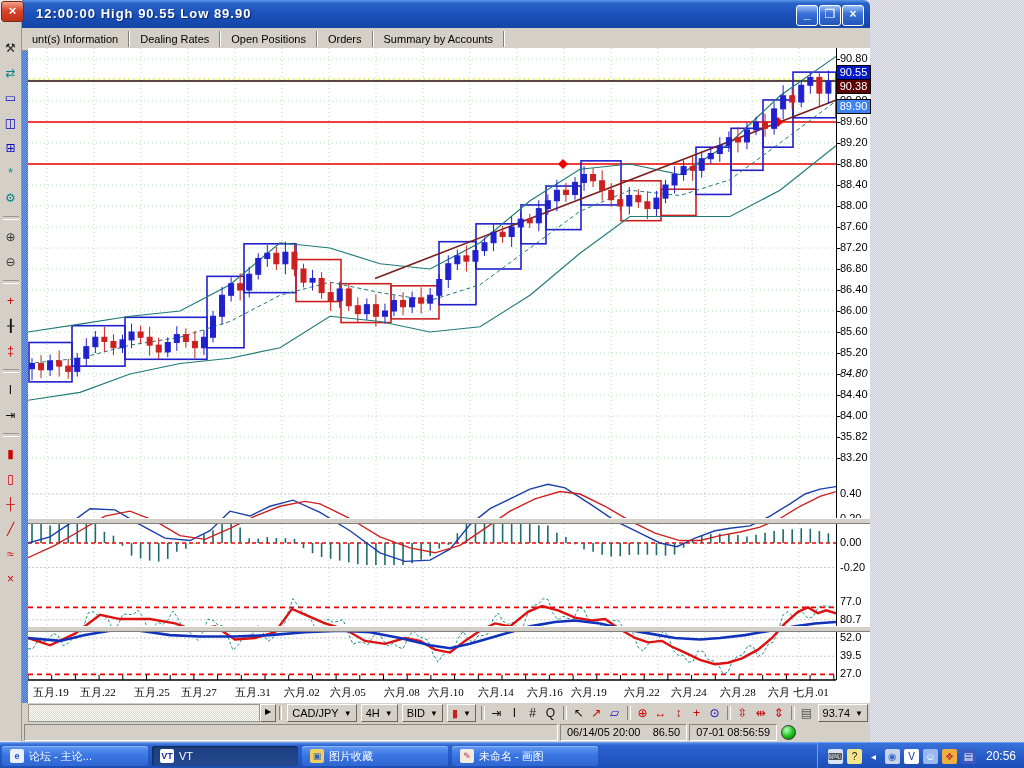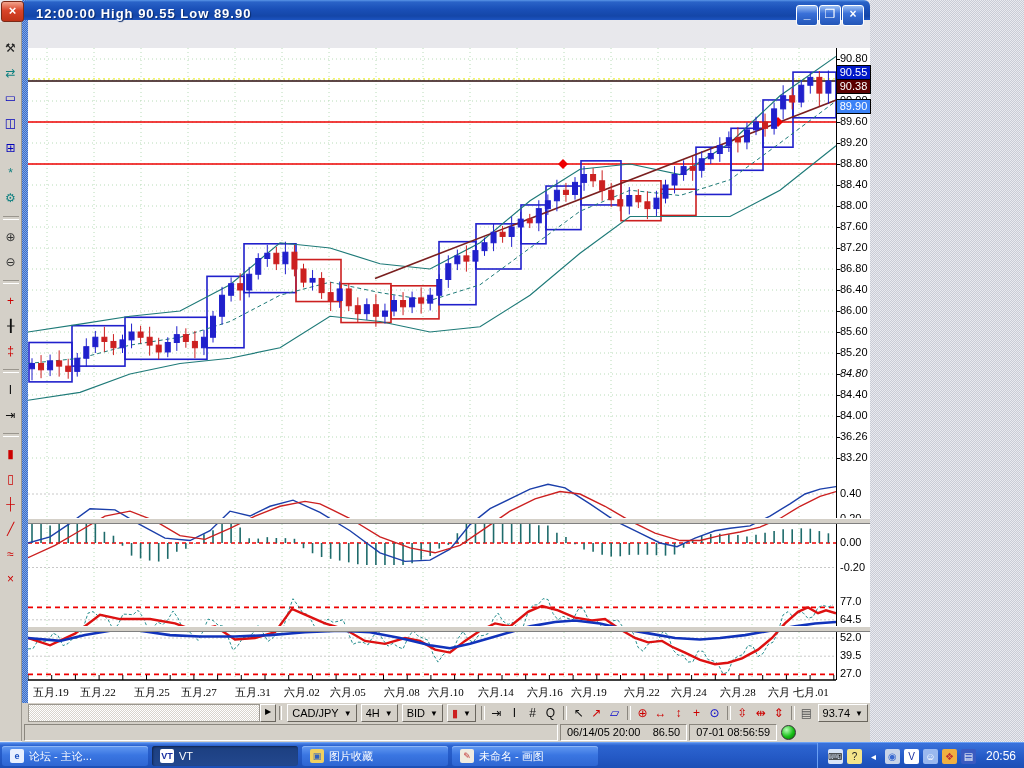--- a/index.html
+++ b/index.html
@@ -22,21 +22,21 @@
   
   #left-toolbar{left:0;top:22px;width:22px;height:719px;background:#d4d0c8;
     border-right:1px solid #9a968e;display:flex;flex-direction:column;align-items:center;padding-top:14px;box-sizing:border-box;}
   .lt-icon{width:18px;height:17px;margin:4px 0;text-align:center;line-height:17px;font-size:12px;cursor:pointer;}
   .lt-sep{width:16px;height:2px;margin:5px 0;border-top:1px solid #9a968e;border-bottom:1px solid #fff;}
   #left-border{left:22px;top:0;width:6px;height:741px;background-image:
      linear-gradient(45deg,#3c6cc4 25%,transparent 25%,transparent 75%,#3c6cc4 75%),
      linear-gradient(45deg,#3c6cc4 25%,#7ea6e8 25%,#7ea6e8 75%,#3c6cc4 75%);
      background-size:2px 2px;background-position:0 0,1px 1px;}
   
-  #titlebar{left:22px;top:0;width:848px;height:20px;border-radius:6px 6px 0 0;
+  #titlebar{left:22px;top:0;width:848px;height:33px;border-radius:6px 6px 0 0;
     background:linear-gradient(#5a96e8 0%,#2a63c8 10%,#1a50b8 45%,#1446a8 80%,#1c54c0 100%);
     color:#fff;}
   #title-text{position:absolute;left:14px;top:6px;font-weight:bold;font-size:13px;letter-spacing:1px;
     text-shadow:1px 1px 1px #0a2a6a;white-space:pre;}
   .winbtn{position:absolute;top:5px;width:20px;height:19px;border:1px solid #fff;border-radius:3px;
     background:linear-gradient(#9cc0f4,#3a70d8 40%,#2356b8);color:#fff;text-align:center;
     line-height:17px;font-weight:bold;font-size:12px;cursor:pointer;}
   #tabstrip{left:22px;top:28px;width:848px;height:22px;background:#d4d0c8;
     border-bottom:1px solid #9a968e;display:flex;align-items:center;}
   .tab{padding:0 10px;height:22px;line-height:22px;color:#000;cursor:pointer;white-space:nowrap;}
@@ -120,20 +120,32 @@
     </div>
   <div class="abs" id="left-border"></div>
 
   <div class="abs" id="titlebar">
     <span id="title-text">12:00:00 High 90.55 Low 89.90</span>
     <span class="winbtn" style="right:52px;">_</span>
     <span class="winbtn" style="right:29px;">❐</span>
     <span class="winbtn" style="right:6px;">×</span>
   </div>
 
+  <div class="abs" id="tabstrip">
+      <div class="tab">unt(s) Information</div>
+      <div class="tabsep"></div>
+      <div class="tab">Dealing Rates</div>
+      <div class="tabsep"></div>
+      <div class="tab">Open Positions</div>
+      <div class="tabsep"></div>
+      <div class="tab">Orders</div>
+      <div class="tabsep"></div>
+      <div class="tab">Summary by Accounts</div>
+      <div class="tabsep"></div>
+    </div>
 
   <div class="abs chartdither" id="chart-bg">
     <svg id="chart-svg" width="808" height="655" viewBox="28 48 808 655">
         <line x1="47" y1="48" x2="47" y2="680" stroke="#b8dcb8" stroke-dasharray="1 3"></line>
         <line x1="94" y1="48" x2="94" y2="680" stroke="#b8dcb8" stroke-dasharray="1 3"></line>
         <line x1="141" y1="48" x2="141" y2="680" stroke="#b8dcb8" stroke-dasharray="1 3"></line>
         <line x1="188" y1="48" x2="188" y2="680" stroke="#b8dcb8" stroke-dasharray="1 3"></line>
         <line x1="235" y1="48" x2="235" y2="680" stroke="#b8dcb8" stroke-dasharray="1 3"></line>
         <line x1="282" y1="48" x2="282" y2="680" stroke="#b8dcb8" stroke-dasharray="1 3"></line>
         <line x1="329" y1="48" x2="329" y2="680" stroke="#b8dcb8" stroke-dasharray="1 3"></line>
@@ -545,30 +557,30 @@
         <div class="pxlabel" style="top: 277px;">85.60</div>
         <div style="position:absolute;left:0;top:284.00000000000017px;width:4px;height:1px;background:#000;"></div>
         <div class="pxlabel" style="top: 298px;">85.20</div>
         <div style="position:absolute;left:0;top:304.9999999999997px;width:4px;height:1px;background:#000;"></div>
         <div class="pxlabel" style="top: 319px; font-style: italic;">84.80</div>
         <div style="position:absolute;left:0;top:326px;width:4px;height:1px;background:#000;"></div>
         <div class="pxlabel" style="top: 340px;">84.40</div>
         <div style="position:absolute;left:0;top:347.0000000000003px;width:4px;height:1px;background:#000;"></div>
         <div class="pxlabel" style="top: 361px;">84.00</div>
         <div style="position:absolute;left:0;top:367.99999999999983px;width:4px;height:1px;background:#000;"></div>
-        <div class="pxlabel" style="top: 382px;">36.26</div>
+        <div class="pxlabel" style="top: 382px;">35.82</div>
         <div style="position:absolute;left:0;top:389.00000000000017px;width:4px;height:1px;background:#000;"></div>
         <div class="pxlabel" style="top: 403px;">83.20</div>
         <div style="position:absolute;left:0;top:409.9999999999997px;width:4px;height:1px;background:#000;"></div>
         <div class="pxlabel" style="top: 439px;">0.40</div>
         <div class="pxlabel" style="top: 463.5px;">0.20</div>
         <div class="pxlabel" style="top: 488px;">0.00</div>
         <div class="pxlabel" style="top: 512.5px;">-0.20</div>
         <div class="pxlabel" style="top: 546.6px;">77.0</div>
-        <div class="pxlabel" style="top: 564.8px;">64.5</div>
+        <div class="pxlabel" style="top: 564.8px;">80.7</div>
         <div class="pxlabel" style="top: 583px;">52.0</div>
         <div class="pxlabel" style="top: 601.2px;">39.5</div>
         <div class="pxlabel" style="top: 619.4px;">27.0</div>
         <div class="badge" style="top: 17.125px; background: rgb(0, 24, 200);">90.55</div>
         <div class="badge" style="top: 31.3px; background: rgb(90, 0, 0);">90.38</div>
         <div class="badge" style="top: 51.25px; background: #3b82f6;">89.90</div>
       </div>
     <div class="pane-divider" style="top:470px;"></div>
     <div class="pane-divider" style="top:578px;"></div>
 

